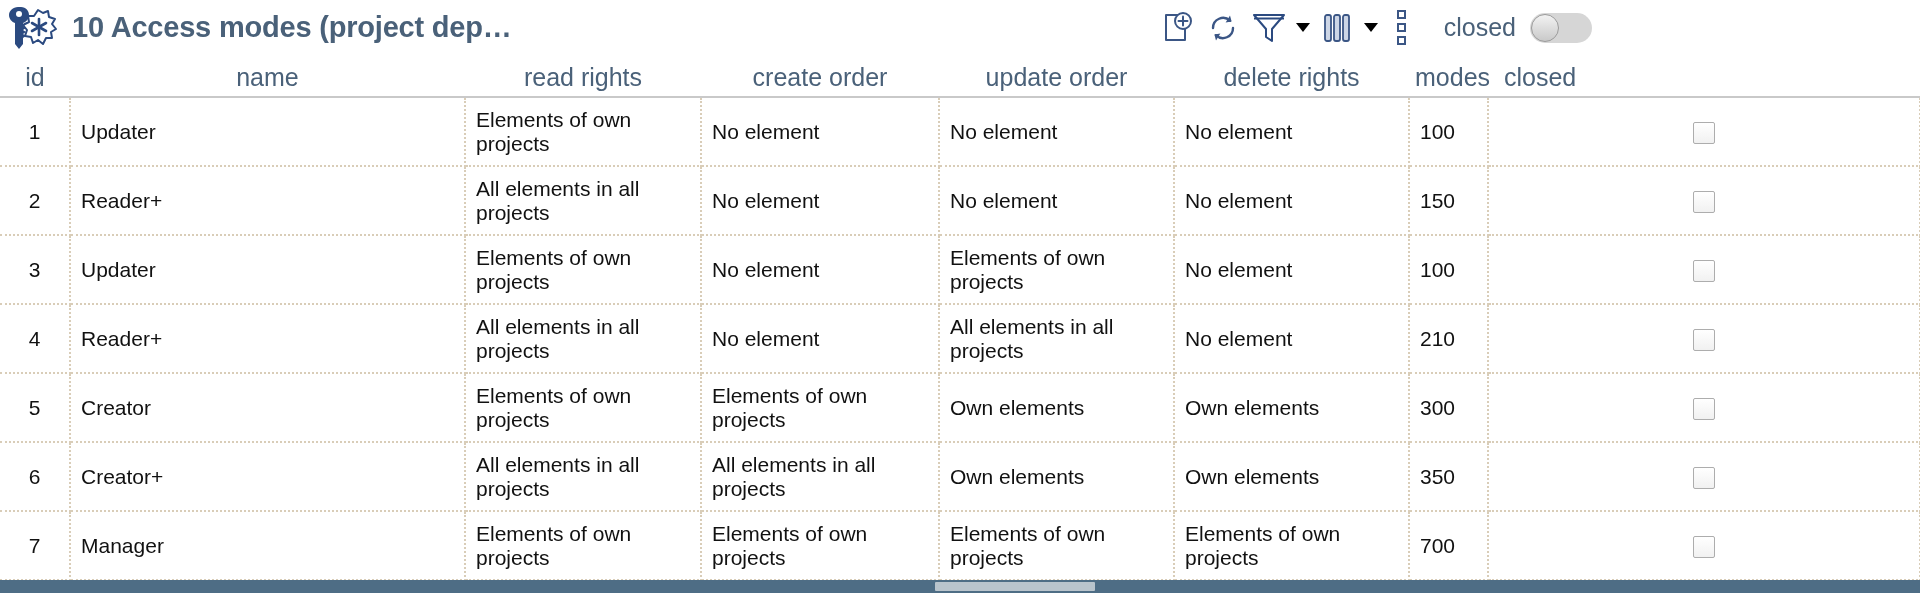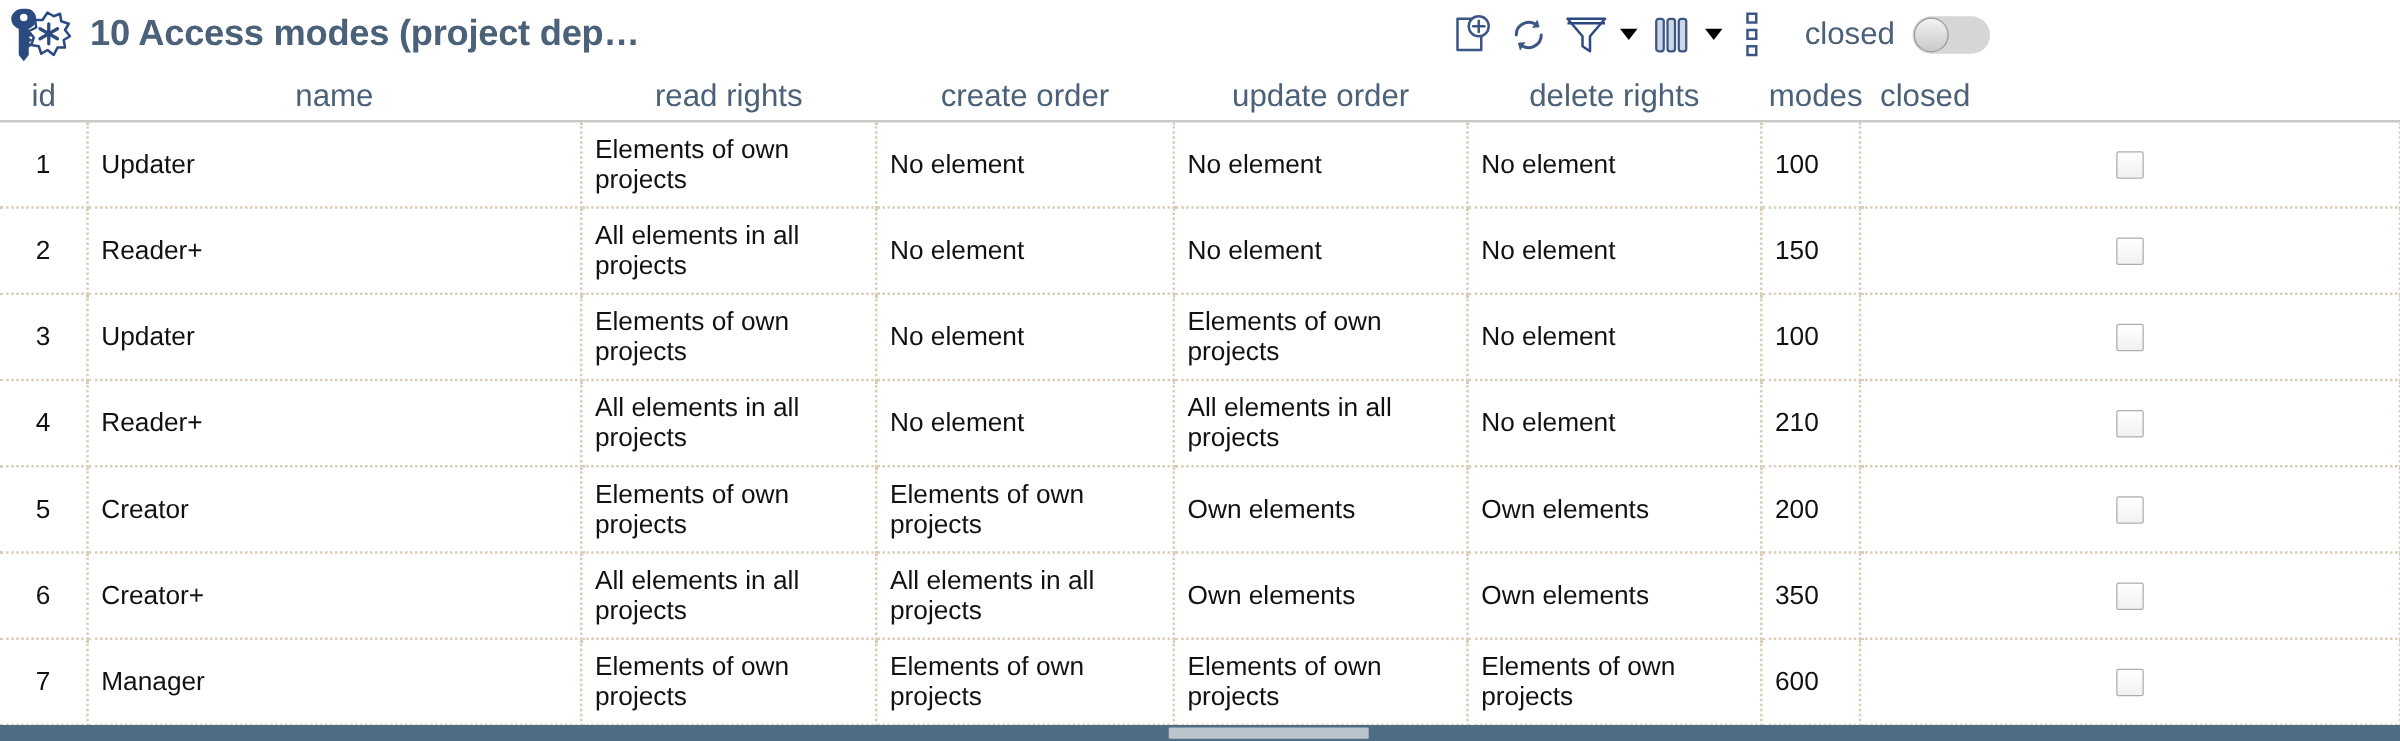--- a/index.html
+++ b/index.html
@@ -326,41 +326,41 @@
             <td>210</td>
             <td class="c-closed"><span class="chk"></span></td>
           </tr>
           <tr>
             <td class="c-id">5</td>
             <td>Creator</td>
             <td>Elements of own projects</td>
             <td>Elements of own projects</td>
             <td>Own elements</td>
             <td>Own elements</td>
-            <td>200</td>
+            <td>300</td>
             <td class="c-closed"><span class="chk"></span></td>
           </tr>
           <tr>
             <td class="c-id">6</td>
             <td>Creator+</td>
             <td>All elements in all projects</td>
             <td>All elements in all projects</td>
             <td>Own elements</td>
             <td>Own elements</td>
             <td>350</td>
             <td class="c-closed"><span class="chk"></span></td>
           </tr>
           <tr>
             <td class="c-id">7</td>
             <td>Manager</td>
             <td>Elements of own projects</td>
             <td>Elements of own projects</td>
             <td>Elements of own projects</td>
             <td>Elements of own projects</td>
-            <td>600</td>
+            <td>700</td>
             <td class="c-closed"><span class="chk"></span></td>
           </tr>
           <tr>
             <td class="c-id">8</td>
             <td>Manager+</td>
             <td>All elements in all projects</td>
             <td>All elements in all projects</td>
             <td>All elements in all projects</td>
             <td>All elements in all projects</td>
             <td>450</td>

